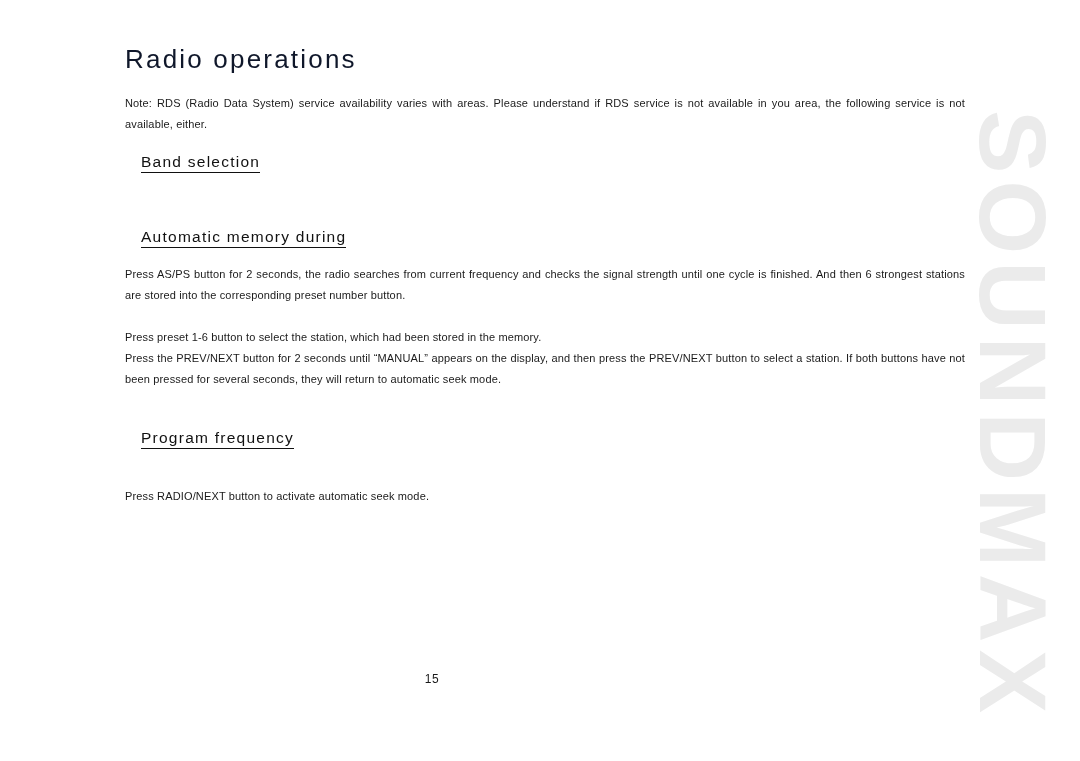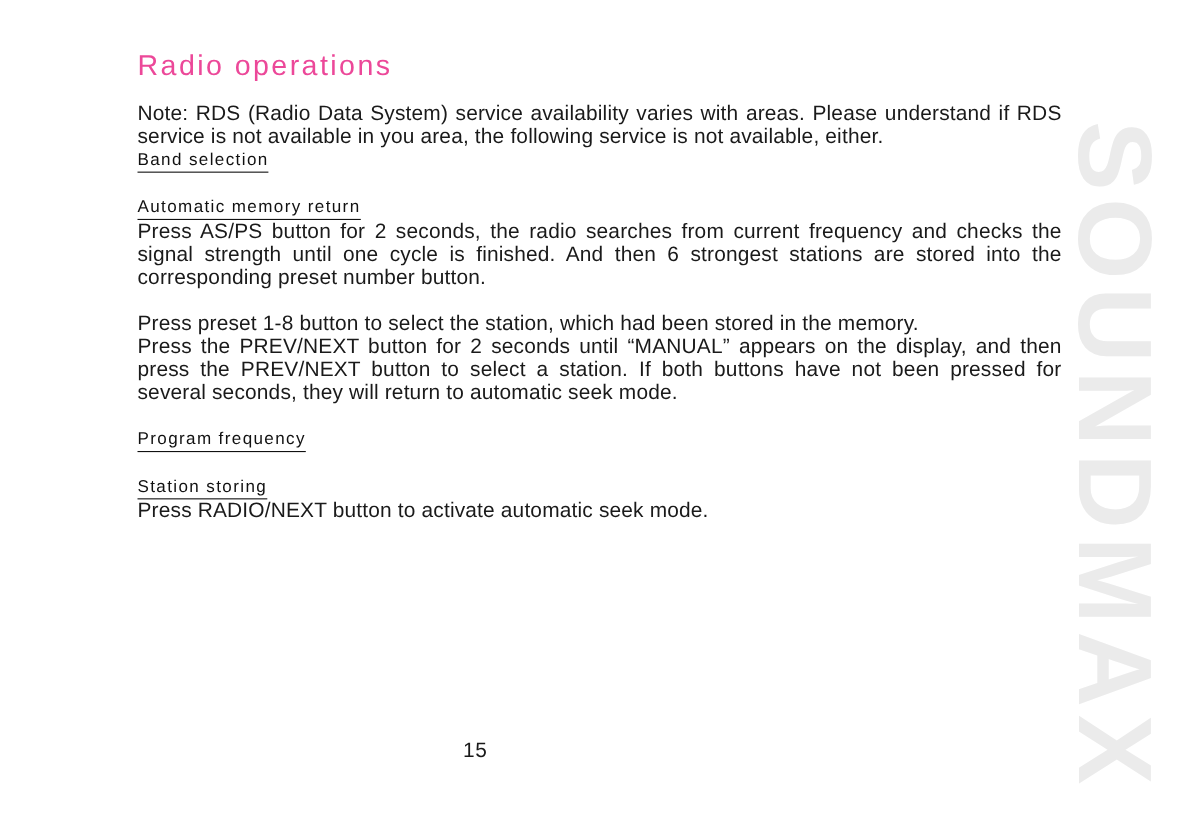--- a/index.html
+++ b/index.html
@@ -45,44 +45,44 @@
     position: absolute;
     left: 125px;
     top: 44px;
     width: 840px;
   }
 
   .doc-title {
     font-size: 26px;
     font-weight: normal;
     letter-spacing: 2.2px;
-    color: #ec4899;
+    color: #0f172a;
     margin: 0 0 18px 0;
     line-height: 1.2;
   }
 
   .section-heading {
     font-size: 15.5px;
     font-weight: normal;
     letter-spacing: 1.25px;
     color: #111111;
     margin: 0;
     line-height: 21px;
     display: inline-block;
     border-bottom: 1.4px solid #111111;
     padding-bottom: 0px;
   }
 
   .heading-row {
-    margin: 0;
+    margin: 16px;
     line-height: 21px;
   }
 
   .para {
-    font-size: 19px;
+    font-size: 11px;
     line-height: 21px;
     text-align: justify;
     text-justify: inter-word;
     margin: 0;
     color: #1a1a1a;
     letter-spacing: 0.15px;
   }
 
   .para.last-line-natural {
     text-align-last: left;
@@ -91,21 +91,21 @@
   .gap {
     height: 21px;
   }
 
   .page-number {
     position: absolute;
     left: 0;
     top: 672px;
     width: 864px;
     text-align: center;
-    font-size: 19px;
+    font-size: 12px;
     color: #1a1a1a;
     letter-spacing: 0.5px;
   }
 </style>
 </head>
 <body>
 
 <div class="page">
 
   <div class="watermark">SOUNDMAX</div>
@@ -116,39 +116,36 @@
 
     <p class="para">Note: RDS (Radio Data System) service availability varies with areas. Please understand if RDS service is not available in you area, the following service is not available, either.</p>
 
     <div class="heading-row">
       <span class="section-heading">Band selection</span>
     </div>
 
     <div class="gap"></div>
 
     <div class="heading-row">
-      <span class="section-heading">Automatic memory return</span>
+      <span class="section-heading">Automatic memory during</span>
     </div>
     <p class="para">Press AS/PS button for 2 seconds, the radio searches from current frequency and checks the signal strength until one cycle is finished. And then 6 strongest stations are stored into the corresponding preset number button.</p>
 
     <div class="gap"></div>
 
-    <p class="para last-line-natural">Press preset 1-8 button to select the station, which had been stored in the memory.</p>
+    <p class="para last-line-natural">Press preset 1-6 button to select the station, which had been stored in the memory.</p>
     <p class="para">Press the PREV/NEXT button for 2 seconds until “MANUAL” appears on the display, and then press the PREV/NEXT button to select a station. If both buttons have not been pressed for several seconds, they will return to automatic seek mode.</p>
 
     <div class="gap"></div>
 
     <div class="heading-row">
       <span class="section-heading">Program frequency</span>
     </div>
 
     <div class="gap"></div>
 
-    <div class="heading-row">
-      <span class="section-heading">Station storing</span>
-    </div>
     <p class="para last-line-natural">Press RADIO/NEXT button to activate automatic seek mode.</p>
 
   </div>
 
   <div class="page-number">15</div>
 
 </div>
 
 </body></html>

